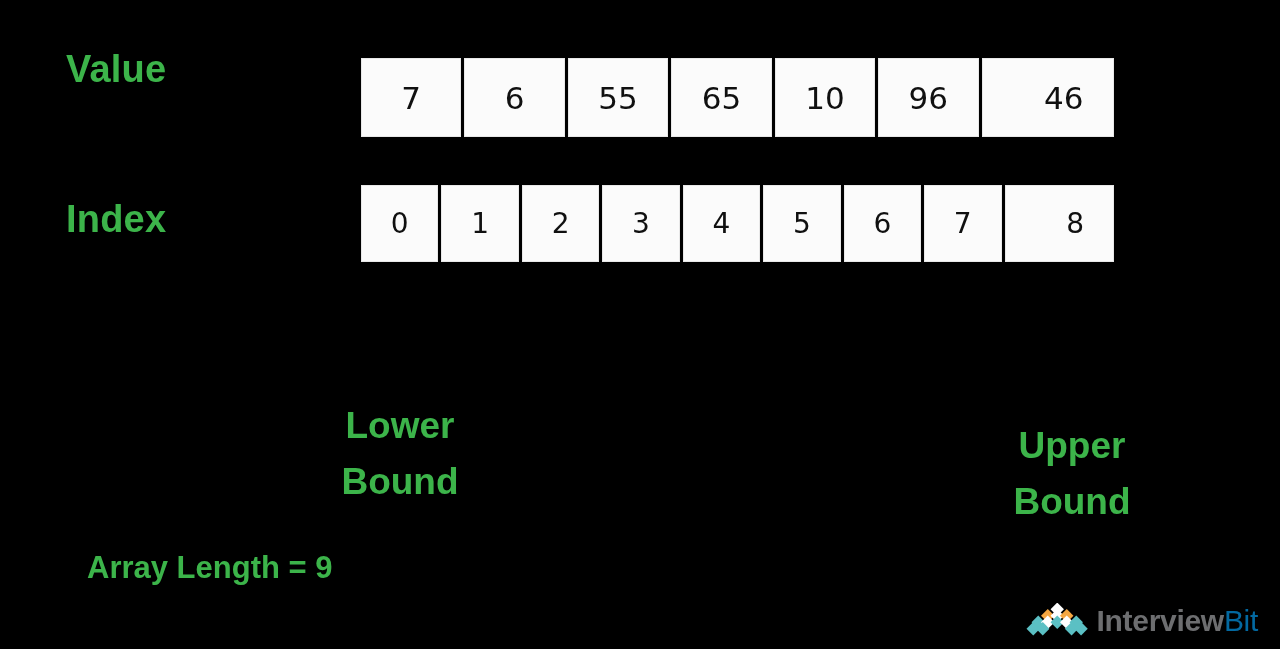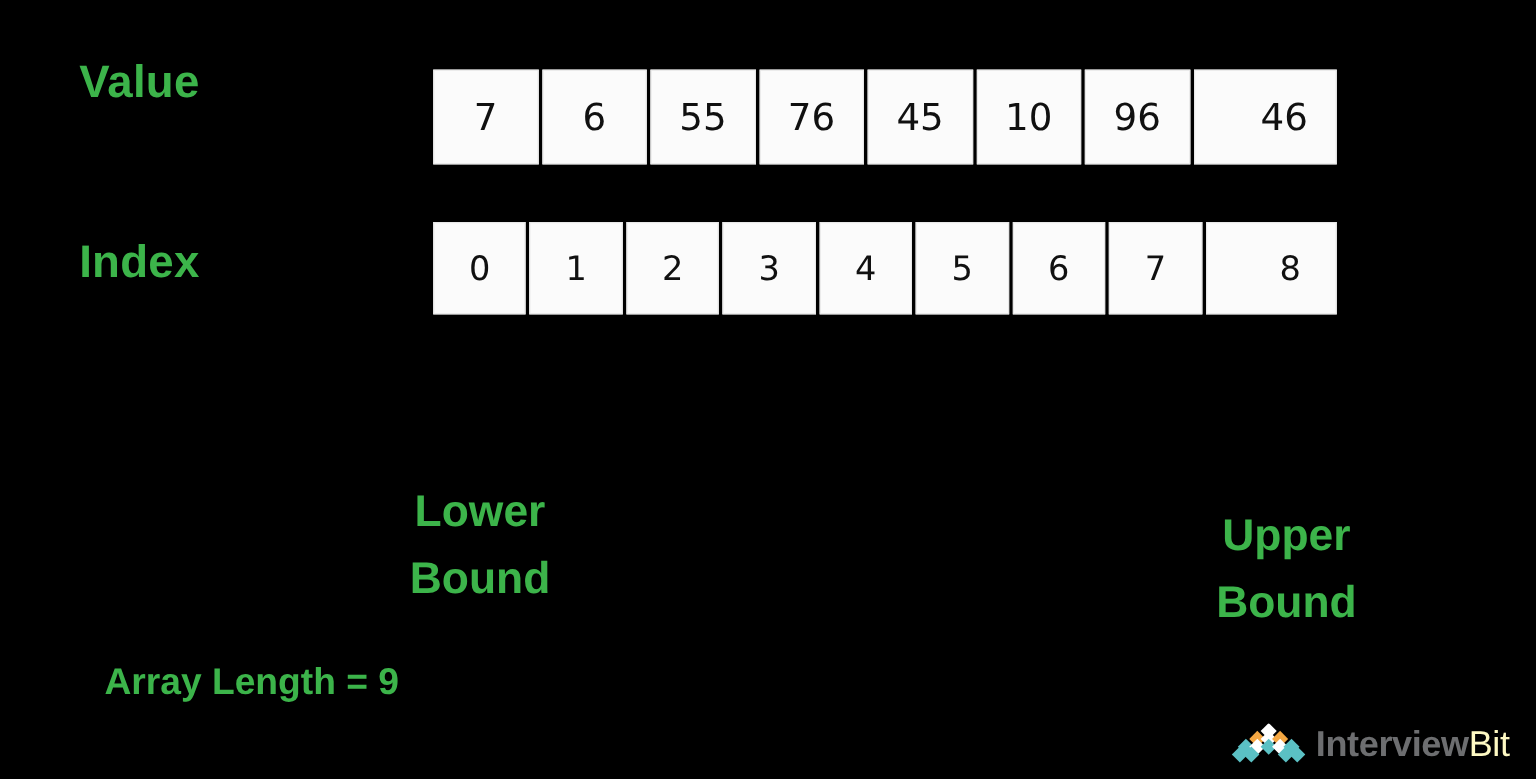--- a/index.html
+++ b/index.html
@@ -102,37 +102,36 @@
   }
   #logo-mark { display: block; }
   #logo-wordmark {
     font-size: 30px;
     font-weight: 400;
     line-height: 1;
     letter-spacing: -0.3px;
     white-space: nowrap;
   }
   #logo-wordmark .wm-primary { color: #6d6e70; font-weight: 700; }
-  #logo-wordmark .wm-secondary { color: #fef9c3; font-weight: 300; }
+  #logo-wordmark .wm-secondary { color: #0369a1; font-weight: 300; }
 </style>
 </head>
 <body>
 
 <div class="stage">
 
   <div class="row-label" id="label-value">Value</div>
 
   <div class="row-label" id="label-index">Index</div>
 
   <div class="array-row" id="row-value">
     <div class="cell">7</div>
     <div class="cell">6</div>
     <div class="cell">55</div>
-    <div class="cell">76</div>
-    <div class="cell">45</div>
+    <div class="cell">65</div>
     <div class="cell">10</div>
     <div class="cell">96</div>
     <div class="cell">46</div>
   </div>
 
   <div class="array-row" id="row-index">
     <div class="cell">0</div>
     <div class="cell">1</div>
     <div class="cell">2</div>
     <div class="cell">3</div>

